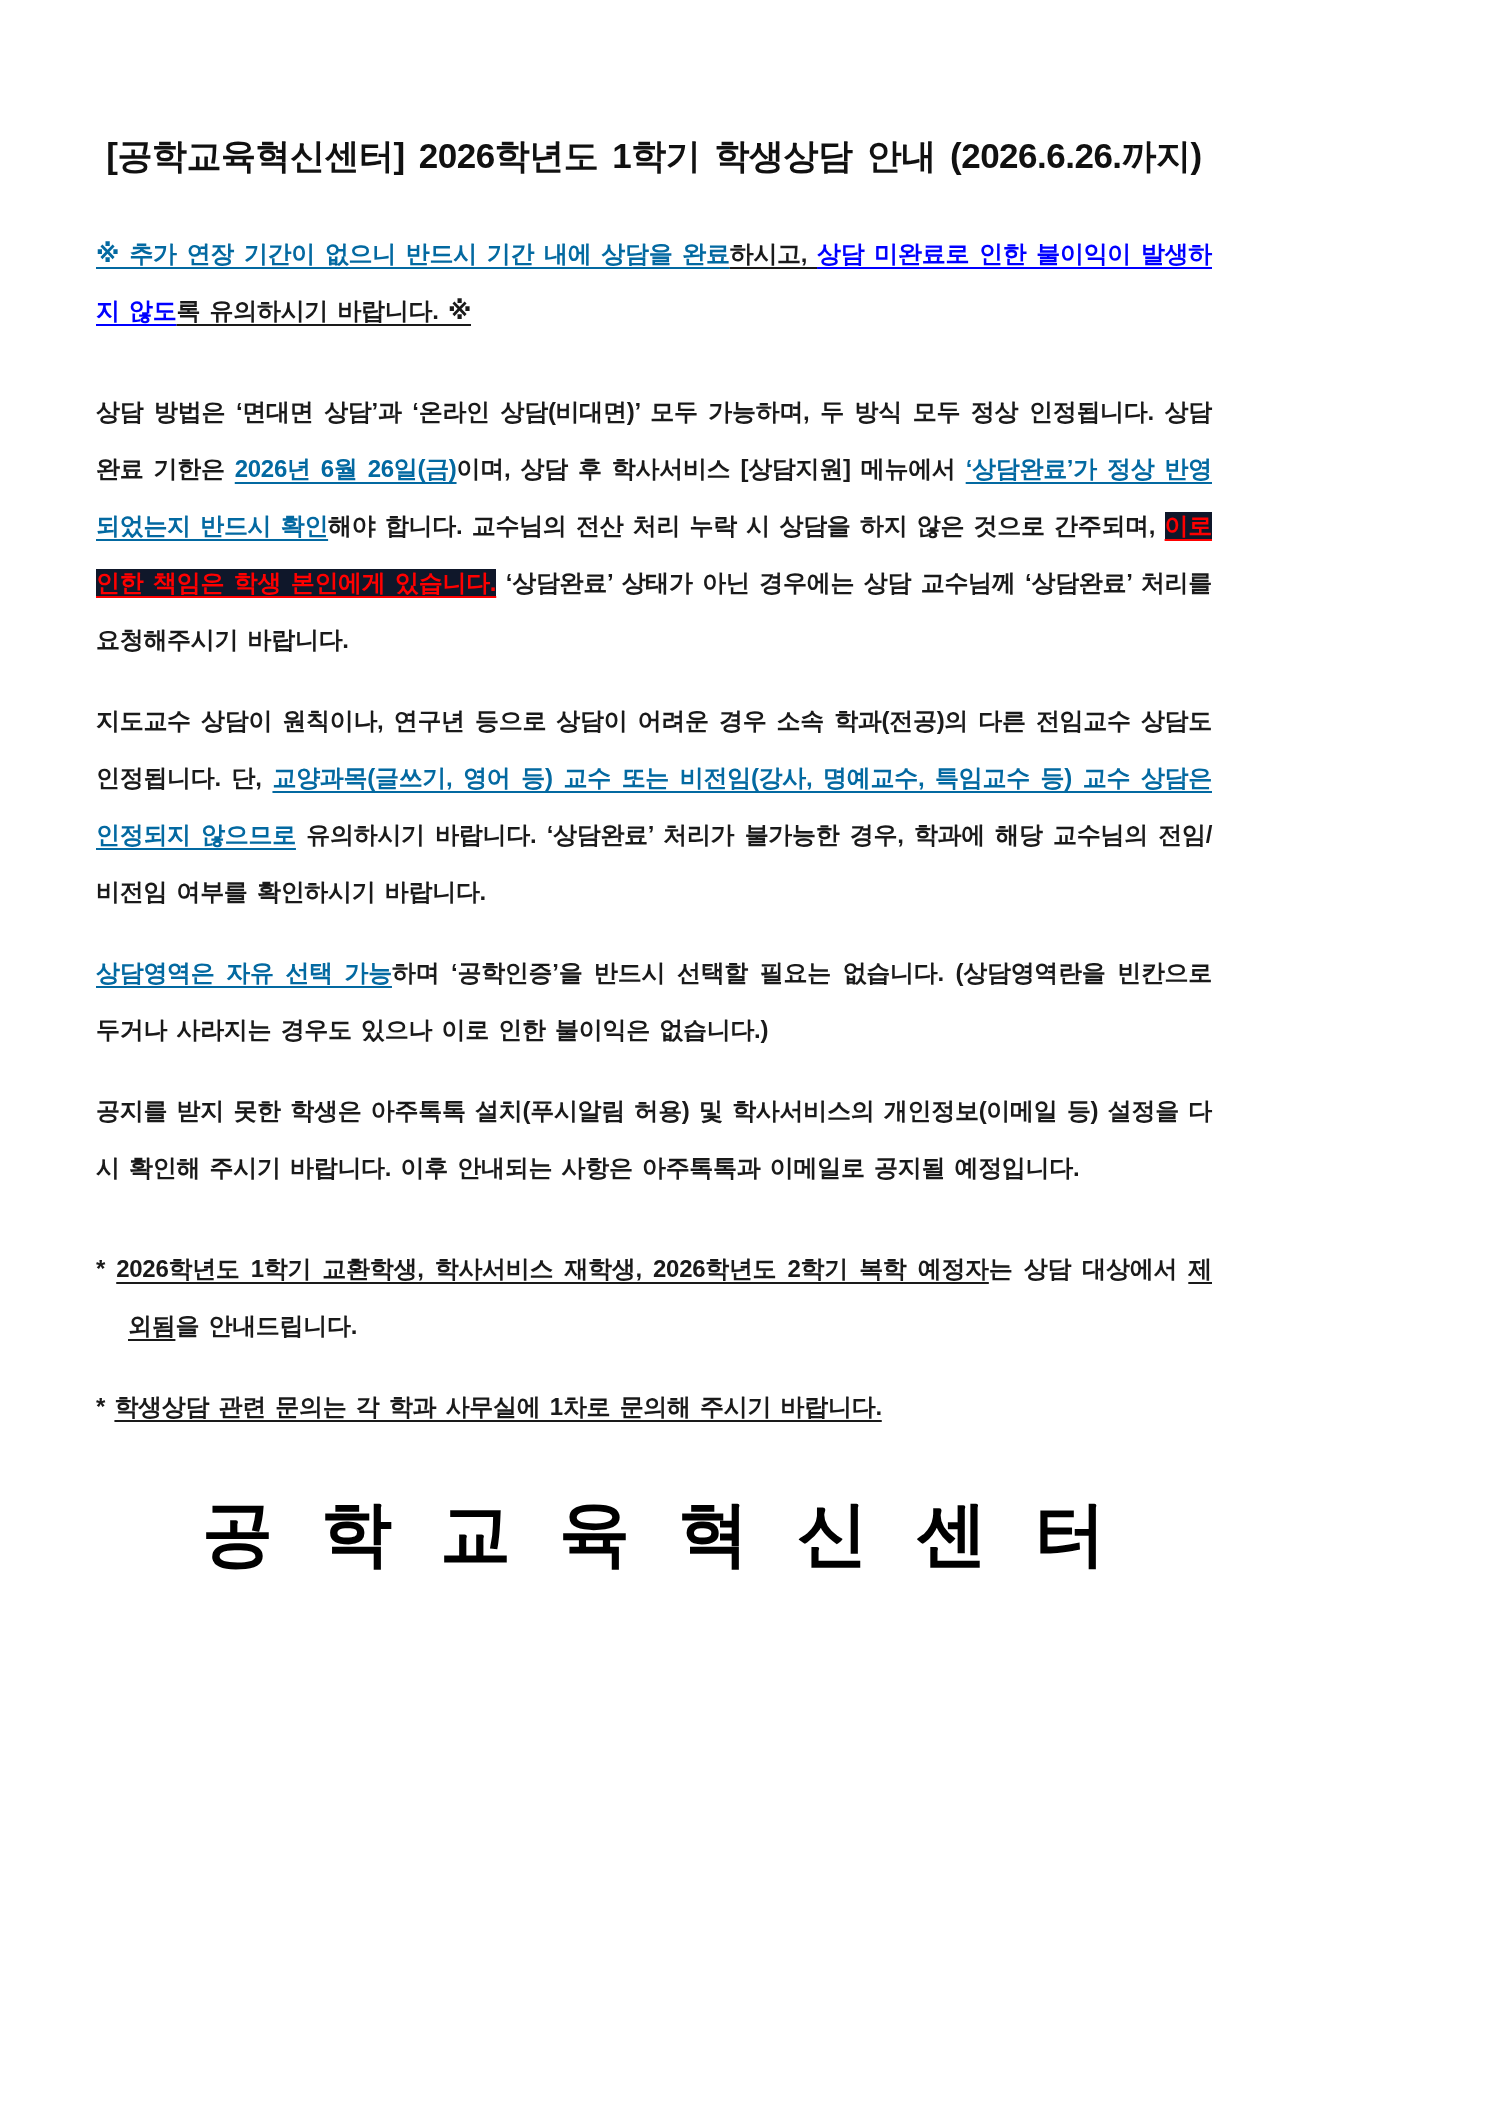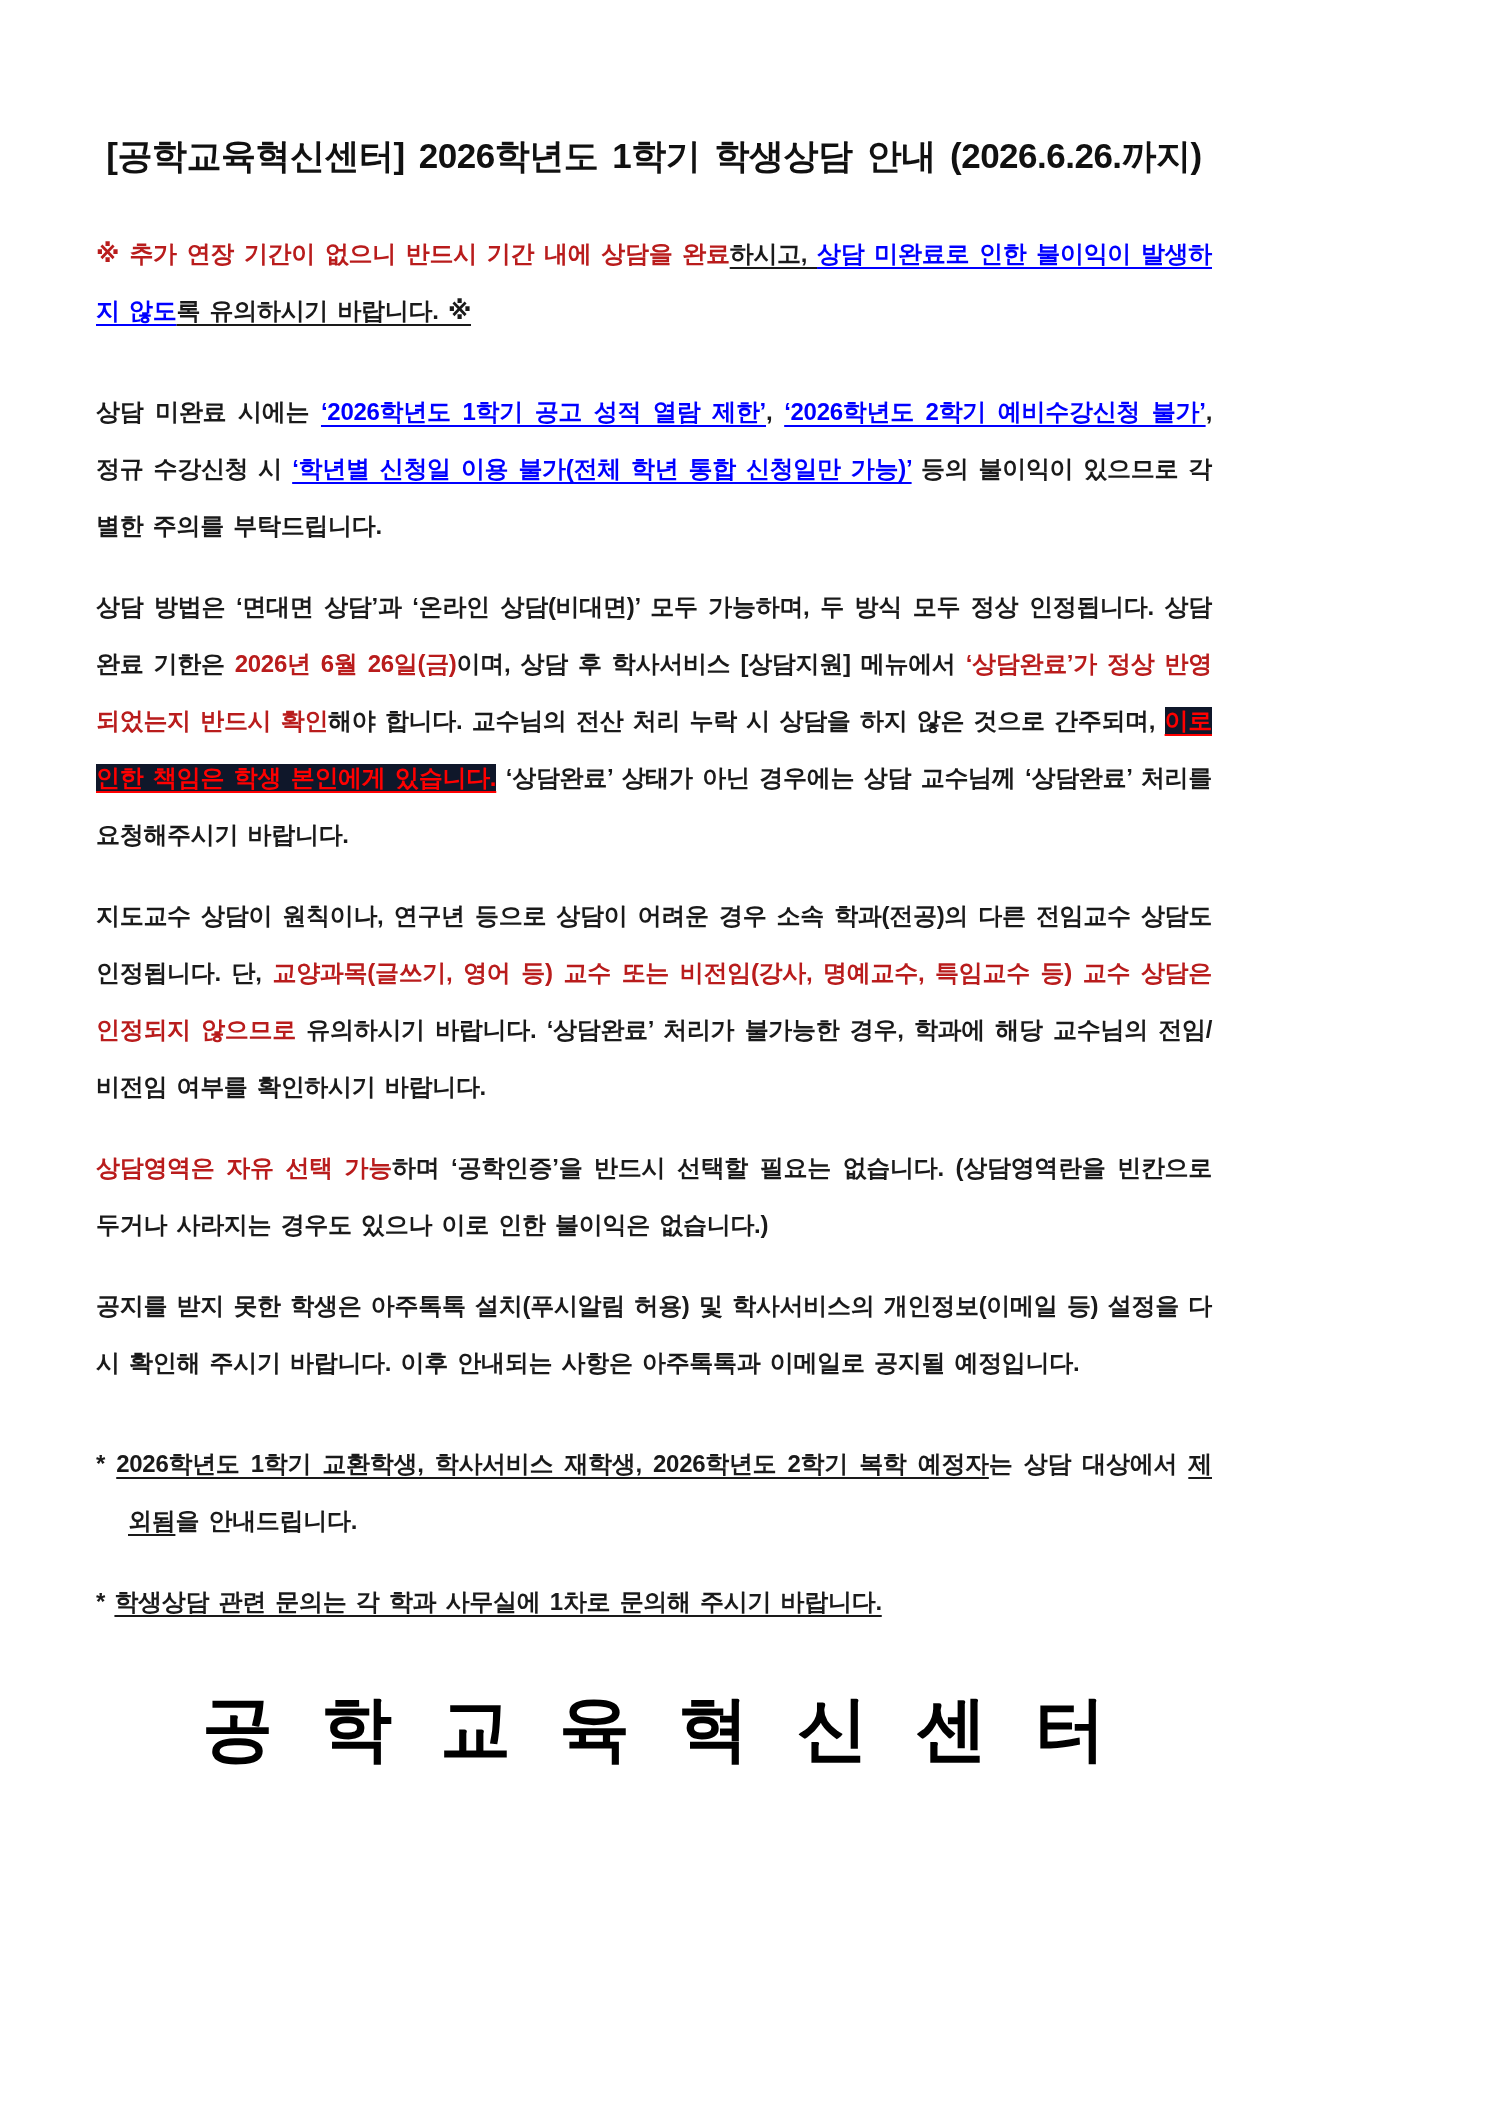--- a/index.html
+++ b/index.html
@@ -17,21 +17,21 @@
   .para{
     font-size:24px;line-height:57px;margin:0 0 24px 0;
     text-align:justify;word-spacing:3px;letter-spacing:-0.3px;
   }
   .para:last-child{margin-bottom:0;}
   .gap-after{margin-bottom:44px;}
   .bullet{padding-left:32px;text-indent:-32px;}
   .tight{margin-bottom:6px;}
   
   .u{text-decoration:underline;text-decoration-thickness:2px;text-underline-offset:5px;}
-  .red-u{color:#b91c1c;text-decoration-thickness:2px;text-underline-offset:5px;}
+  .red-u{color:#0369a1;text-decoration:underline;text-decoration-thickness:2px;text-underline-offset:5px;}
   .blue-u{color:#0000ff;text-decoration:underline;text-decoration-thickness:2px;text-underline-offset:5px;}
   .hl{color:#ff0000;background:#0f172a;text-decoration:underline;text-decoration-thickness:2px;text-underline-offset:5px;}
   .contacts{
     font-size:23px;line-height:50px;margin:0;text-align:justify;
     word-spacing:2px;letter-spacing:-0.5px;
   }
   .footer{
     margin-top:52px;text-align:center;
   }
   .footer span{
@@ -39,21 +39,20 @@
     letter-spacing:48px;margin-right:-48px;white-space:nowrap;
   }
 </style>
 </head>
 <body>
 
 <div class="page">
   <h1 class="title">[공학교육혁신센터] 2026학년도 1학기 학생상담 안내 (2026.6.26.까지)</h1>
   <div>
       <p class="para notice gap-after"><span class="red-u">※ 추가 연장 기간이 없으니 반드시 기간 내에 상담을 완료</span><span class="u">하시고, </span><span class="blue-u">상담 미완료로 인한 불이익이 발생하지 않도</span><span class="u">록 유의하시기 바랍니다. ※</span></p>
-      <p class="para"><span>상담 미완료 시에는 </span><span class="blue-u">‘2026학년도 1학기 공고 성적 열람 제한’</span><span>, </span><span class="blue-u">‘2026학년도 2학기 예비수강신청 불가’</span><span>, 정규 수강신청 시 </span><span class="blue-u">‘학년별 신청일 이용 불가(전체 학년 통합 신청일만 가능)’</span><span> 등의 불이익이 있으므로 각별한 주의를 부탁드립니다.</span></p>
       <p class="para"><span>상담 방법은 ‘면대면 상담’과 ‘온라인 상담(비대면)’ 모두 가능하며, 두 방식 모두 정상 인정됩니다. 상담 완료 기한은 </span><span class="red-u">2026년 6월 26일(금)</span><span>이며, 상담 후 학사서비스 [상담지원] 메뉴에서 </span><span class="red-u">‘상담완료’가 정상 반영되었는지 반드시 확인</span><span>해야 합니다. 교수님의 전산 처리 누락 시 상담을 하지 않은 것으로 간주되며, </span><span class="hl">이로 인한 책임은 학생 본인에게 있습니다.</span><span> ‘상담완료’ 상태가 아닌 경우에는 상담 교수님께 ‘상담완료’ 처리를 요청해주시기 바랍니다.</span></p>
       <p class="para"><span>지도교수 상담이 원칙이나, 연구년 등으로 상담이 어려운 경우 소속 학과(전공)의 다른 전임교수 상담도 인정됩니다. 단, </span><span class="red-u">교양과목(글쓰기, 영어 등) 교수 또는 비전임(강사, 명예교수, 특임교수 등) 교수 상담은 인정되지 않으므로</span><span> 유의하시기 바랍니다. ‘상담완료’ 처리가 불가능한 경우, 학과에 해당 교수님의 전임/비전임 여부를 확인하시기 바랍니다.</span></p>
       <p class="para"><span class="red-u">상담영역은 자유 선택 가능</span><span>하며 ‘공학인증’을 반드시 선택할 필요는 없습니다. (상담영역란을 빈칸으로 두거나 사라지는 경우도 있으나 이로 인한 불이익은 없습니다.)</span></p>
       <p class="para gap-after"><span>공지를 받지 못한 학생은 아주톡톡 설치(푸시알림 허용) 및 학사서비스의 개인정보(이메일 등) 설정을 다시 확인해 주시기 바랍니다. 이후 안내되는 사항은 아주톡톡과 이메일로 공지될 예정입니다.</span></p>
       <p class="para bullet"><span>* </span><span class="u">2026학년도 1학기 교환학생, 학사서비스 재학생, 2026학년도 2학기 복학 예정자</span><span>는 상담 대상에서 </span><span class="u">제외됨</span><span>을 안내드립니다.</span></p>
       <p class="para bullet tight"><span>* </span><span class="u">학생상담 관련 문의는 각 학과 사무실에 1차로 문의해 주시기 바랍니다.</span></p>
     </div>
   <div class="footer">
     <span>공학교육혁신센터</span>
   </div>

